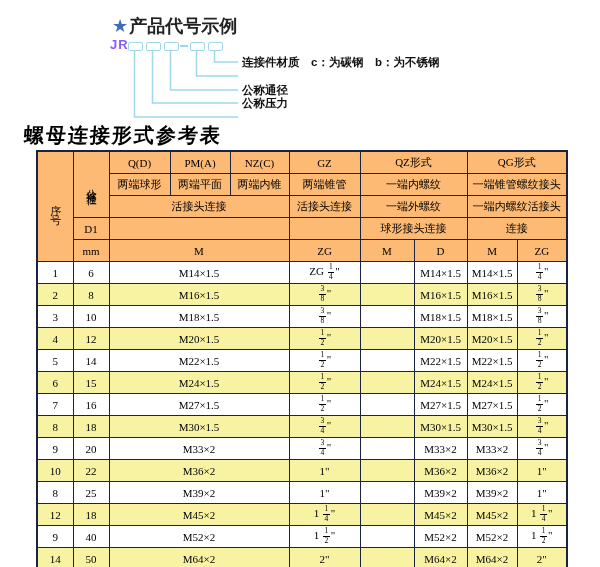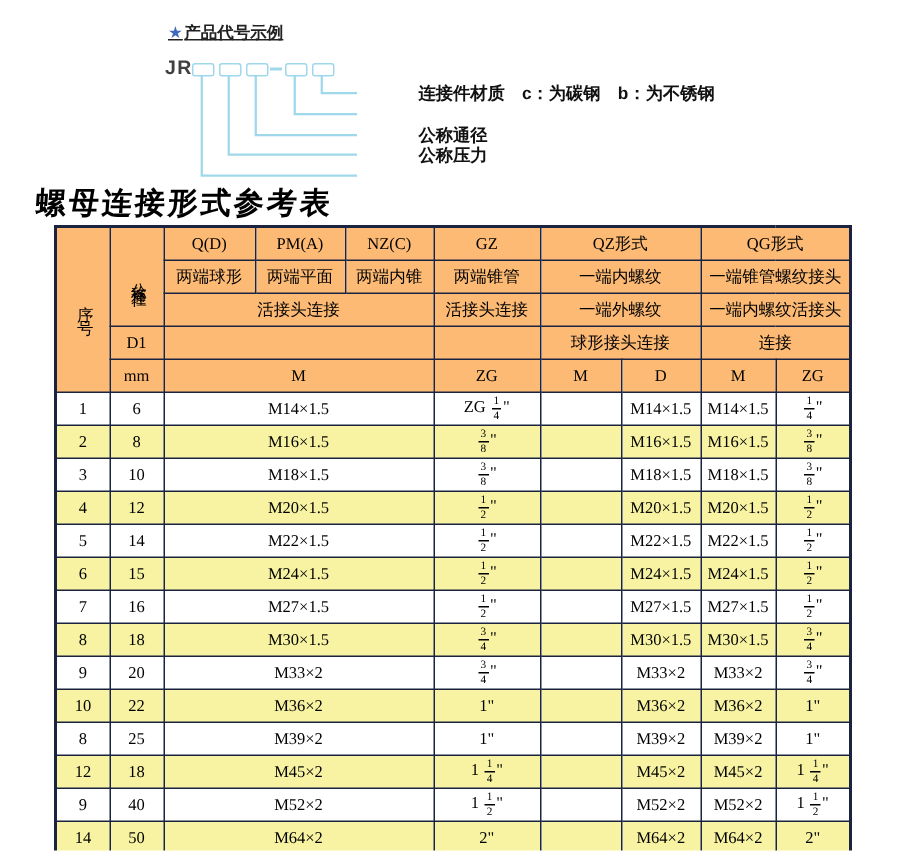--- a/index.html
+++ b/index.html
@@ -3,27 +3,27 @@
 <meta charset="utf-8">
 <style>
   html,body{margin:0;padding:0;}
   body{
     width:600px;height:567px;position:relative;background:#ffffff;
     font-family:"Liberation Sans","DejaVu Sans",sans-serif;color:#111;
     overflow:hidden;
   }
   
   .diagram{position:absolute;left:0;top:0;width:600px;height:148px;}
-  .example-title{position:absolute;left:112px;top:14px;font-size:11px;font-weight:bold;color:#222;text-decoration:underline;}
+  .example-title{position:absolute;left:112px;top:14px;font-size:18px;font-weight:bold;color:#222;}
   .example-title .star{color:#3f6bbf;margin-right:1px;}
-  .code-prefix{position:absolute;left:110px;top:37px;font-size:13px;font-weight:bold;color:#404040;letter-spacing:1px;}
+  .code-prefix{position:absolute;left:110px;top:37px;font-size:13px;font-weight:bold;color:#8b5cf6;letter-spacing:1px;}
   .code-box{position:absolute;top:42px;width:13px;height:7px;border:1.5px solid #9fd8ea;border-radius:2px;background:#fff;}
   .code-dash{position:absolute;top:45px;width:8px;height:2px;background:#9fd8ea;}
   .diagram svg{position:absolute;left:0;top:0;}
-  .callout-label{position:absolute;left:242px;font-size:11.5px;font-weight:bold;color:#111;white-space:nowrap;margin-left:37px;}
+  .callout-label{position:absolute;left:242px;font-size:11.5px;font-weight:bold;color:#111;white-space:nowrap;}
   
   .table-title{
     position:absolute;left:24px;top:122px;font-size:20px;font-weight:bold;
     font-family:"Liberation Serif","DejaVu Serif",serif;letter-spacing:2px;color:#000;
     transform:skewX(-4deg);
   }
   
   table.ref{
     position:absolute;left:36px;top:150px;width:530px;
     border-collapse:collapse;table-layout:fixed;

